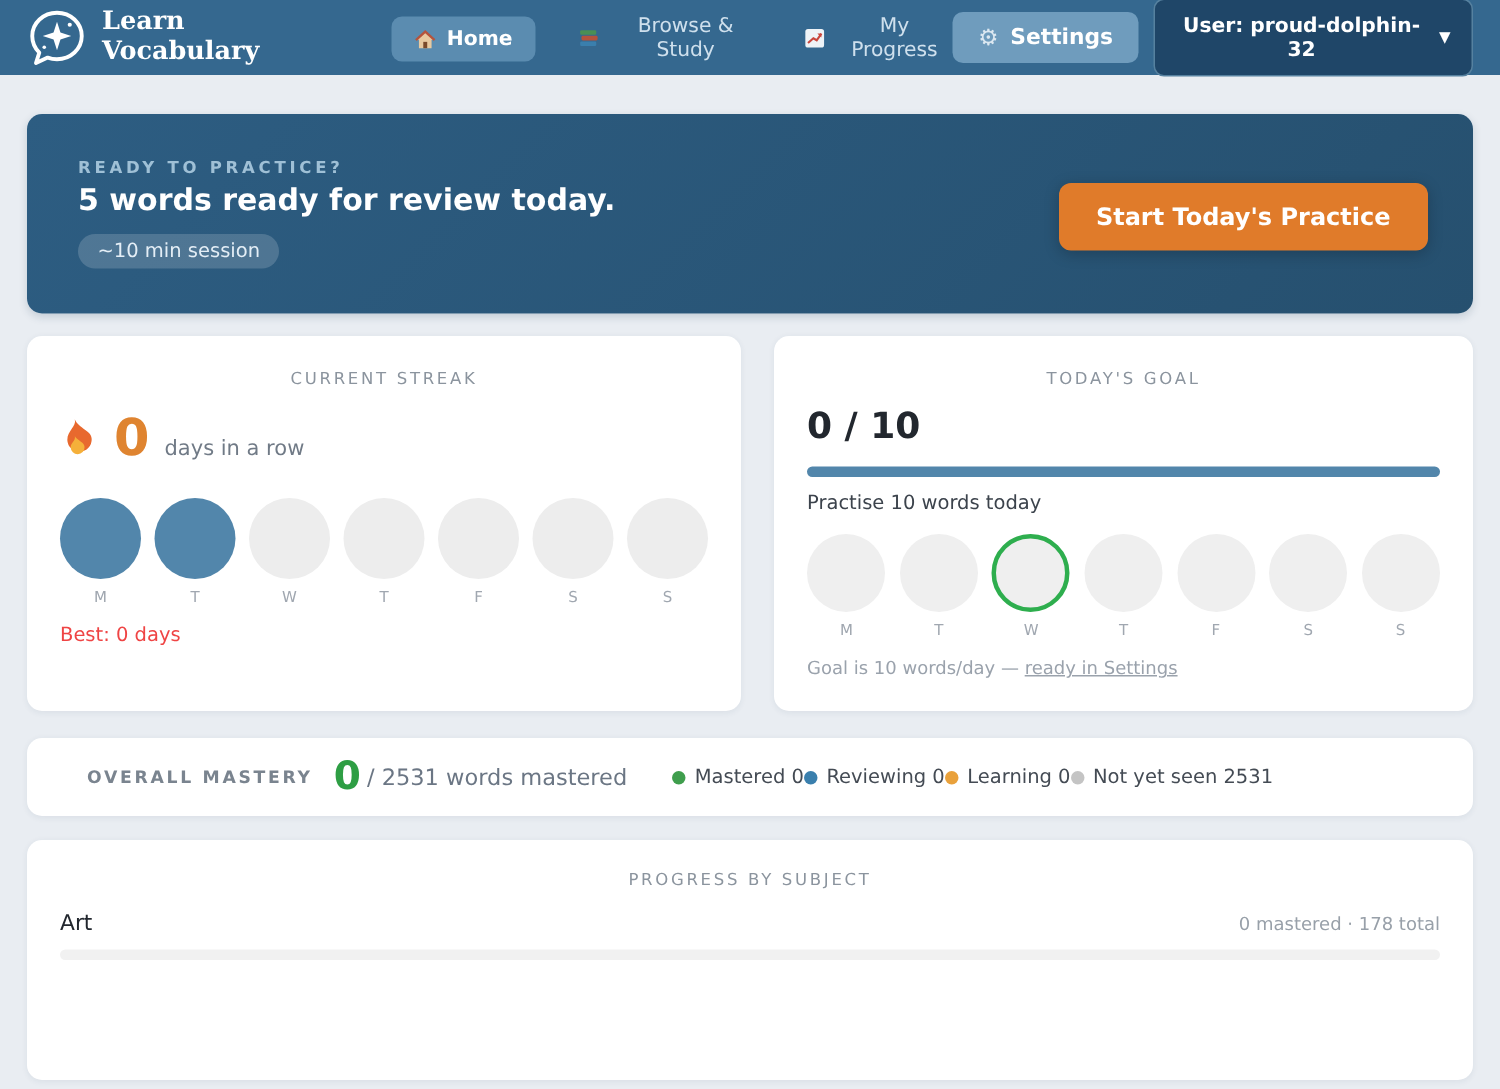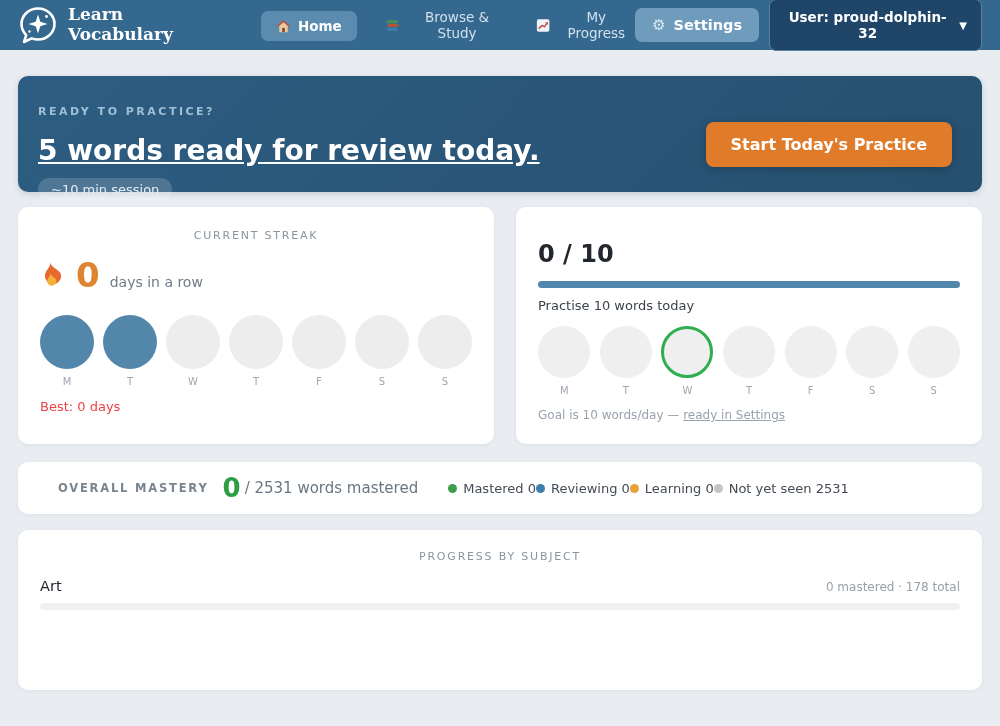--- a/index.html
+++ b/index.html
@@ -35,27 +35,27 @@
   .gear { color:#dce8f1; font-size:15px; line-height:1; }
   .user-btn {
     background:#1f4668; border:1px solid #56819f; color:#fff; font-weight:bold;
     font-size:13.5px; border-radius:7px; padding:9px 14px; display:flex;
     align-items:center; gap:8px; cursor:pointer; font-family:inherit;
   }
   .caret { font-size:10px; }
 
   
   .hero {
-    margin:26px 18px 0; height:116px; border-radius:10px; position:relative;
-    background:linear-gradient(135deg,#2d5d82,#26506f); padding:29px 20px;
+    margin:26px 18px 0; height:133px; border-radius:10px; position:relative;
+    background:linear-gradient(135deg,#2d5d82,#26506f); padding:29px 34px;
     box-shadow:0 2px 6px rgba(30,60,90,.18);
   }
   .hero-kicker { color:#9fc0d6; font-size:11px; font-weight:bold;
     letter-spacing:2.5px; }
-  .hero-title { color:#fff; font-size:28px; font-weight:bold; margin-top:16px;text-decoration:underline; }
+  .hero-title { color:#fff; font-size:20px; font-weight:bold; margin-top:3px; }
   .hero-pill { display:inline-block; margin-top:11px; background:rgba(255,255,255,.17);
     color:#e4eef6; font-size:13px; padding:4px 13px; border-radius:13px; }
   .hero-cta {
     position:absolute; right:30px; top:46px; background:#e07b2a; color:#fff;
     font-weight:bold; font-size:16px; border:none; border-radius:8px;
     padding:13px 25px; cursor:pointer; box-shadow:0 2px 10px rgba(0,0,0,.22);
     font-family:inherit;
   }
 
   
@@ -248,20 +248,21 @@
 
           <div class="day">
             <div class="day-circle"></div>
             <div class="day-label">S</div>
           </div>
         </div>
       <div class="best-text">Best: 0 days</div>
     </div>
 
     <div class="card goal">
+      <div class="card-title">TODAY'S GOAL</div>
       <div class="goal-count">0 / 10</div>
       <div class="goal-bar"></div>
       <div class="goal-sub">Practise 10 words today</div>
       <div class="days-row">
 
           <div class="day">
             <div class="day-circle"></div>
             <div class="day-label">M</div>
           </div>
 

